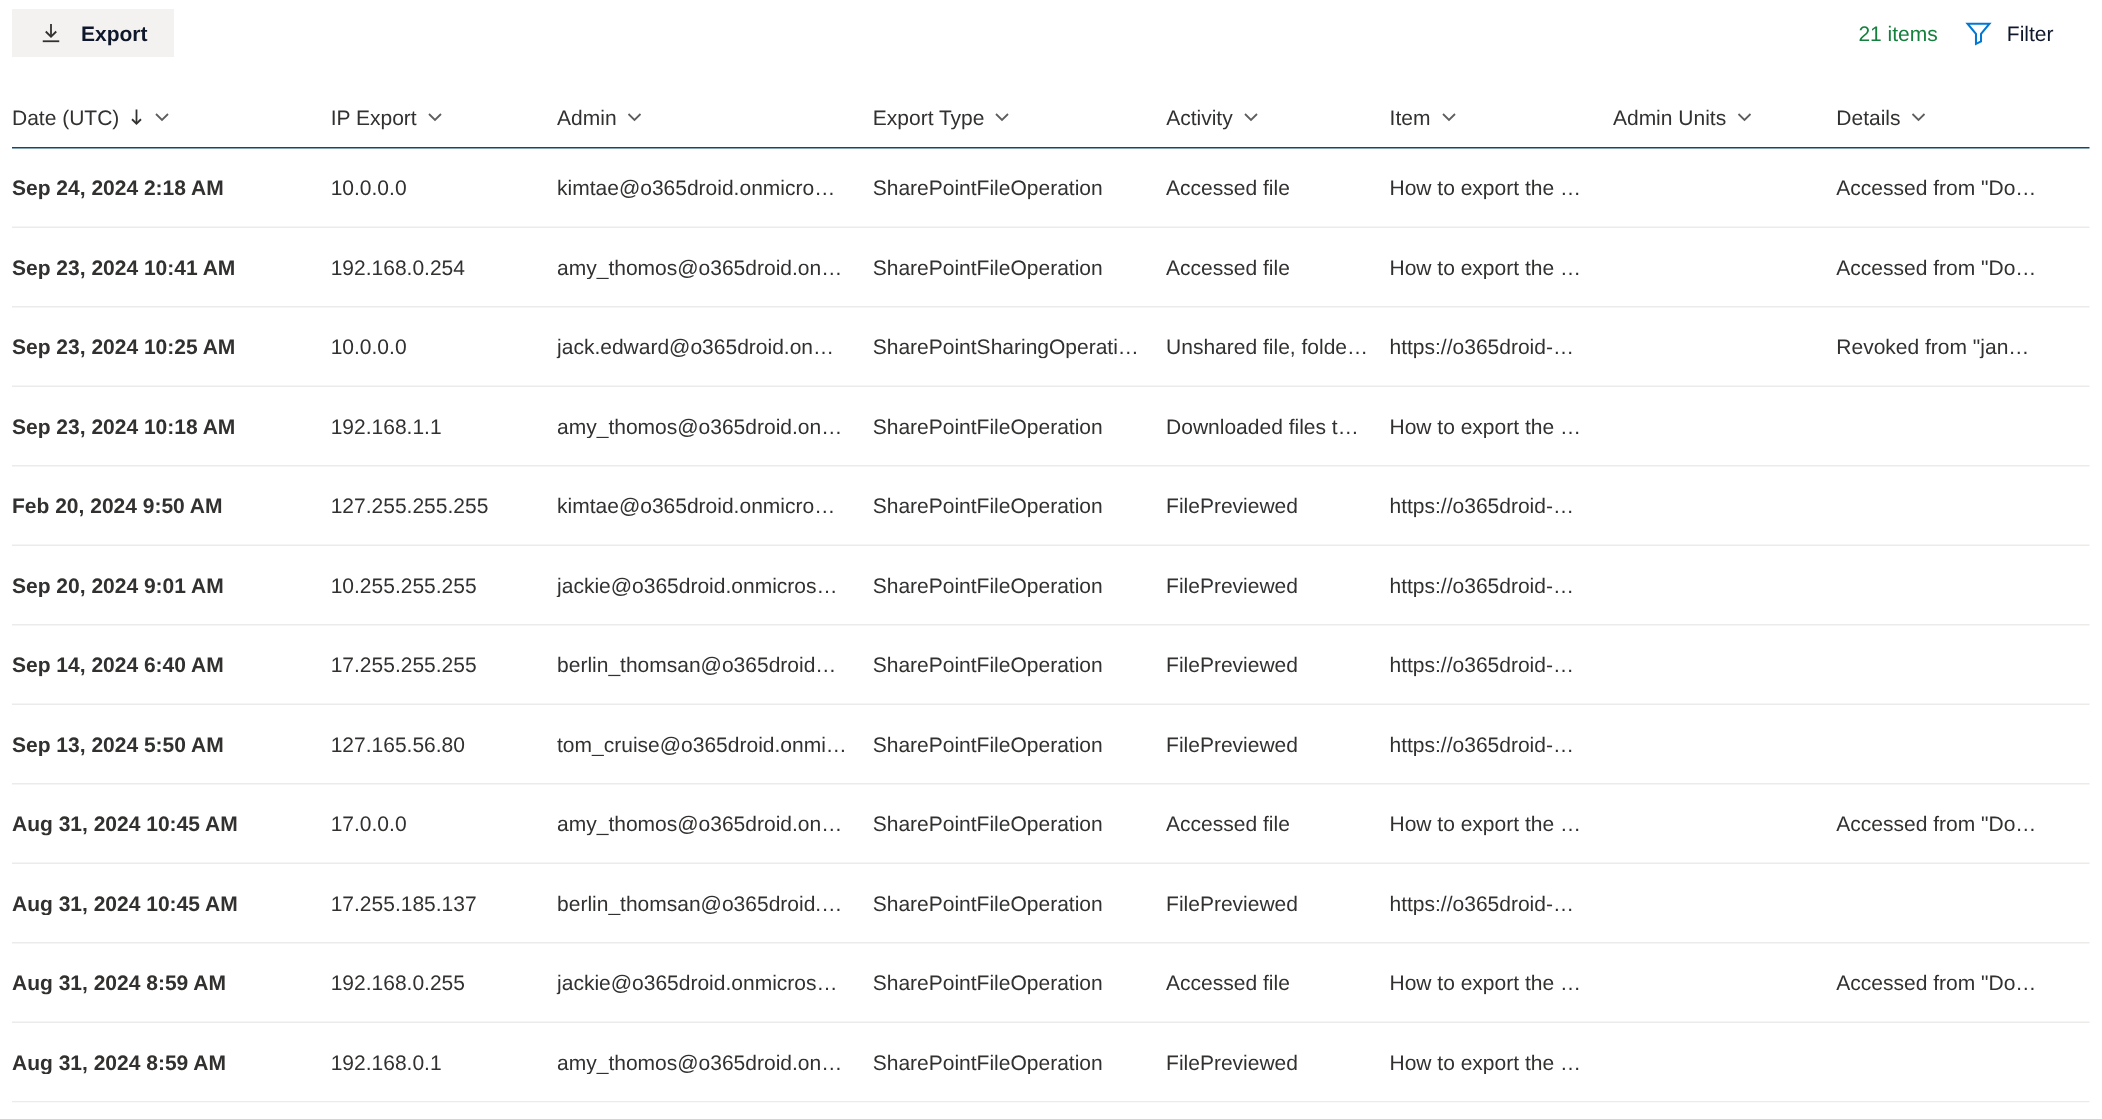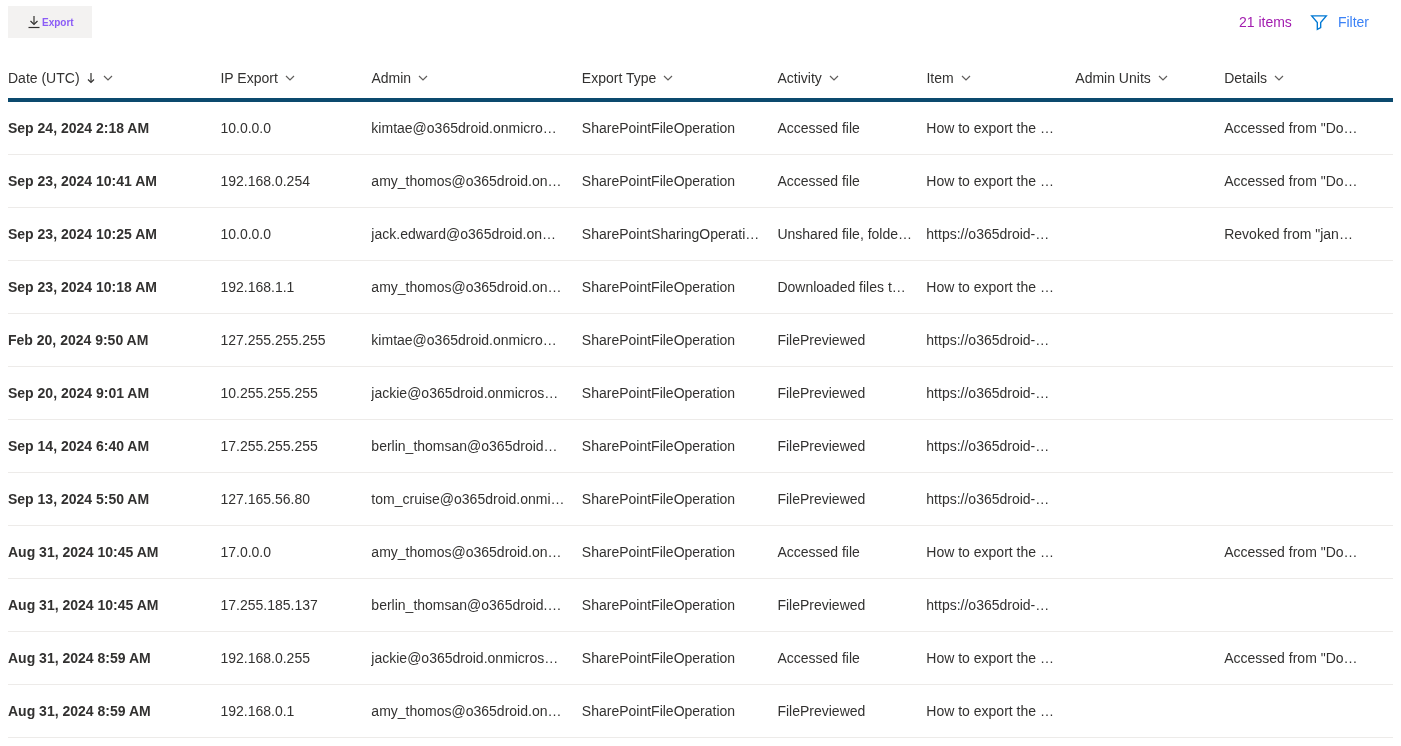--- a/index.html
+++ b/index.html
@@ -17,65 +17,66 @@
     }
     .toolbar {
       display: flex;
       justify-content: space-between;
       align-items: center;
       margin-bottom: 20px;
     }
     .export-btn {
       display: flex;
       align-items: center;
+      gap: 12px;
       background: #f3f2f1;
       border: none;
       padding: 8px 18px;
-      font-size: 10px;
+      font-size: 14px;
       font-weight: 600;
-      color: #8b5cf6;
+      color: #0f172a;
       cursor: pointer;
       font-family: inherit;
     }
     .export-btn svg {
       width: 16px;
       height: 16px;
     }
     .toolbar-right {
       display: flex;
       align-items: center;
       gap: 18px;
       padding-right: 24px;
     }
     .item-count {
       font-size: 14px;
-      color: #a21caf;
+      color: #15803d;
     }
     .filter-btn {
       display: flex;
       align-items: center;
       gap: 10px;
       background: transparent;
       border: none;
       font-size: 14px;
-      color: #3b82f6;
+      color: #0f172a;
       cursor: pointer;
       font-family: inherit;
     }
     .filter-btn svg {
       width: 18px;
       height: 18px;
     }
     .table {
       width: 100%;
     }
     .header-row {
       display: flex;
       align-items: center;
-      border-bottom: 4px solid #0c4a6e;
+      border-bottom: 1px solid #0c4a6e;
       padding: 12px 0 12px 0;
     }
     .header-cell {
       display: flex;
       align-items: center;
       gap: 6px;
       font-size: 14px;
       color: #323130;
       font-weight: 400;
       cursor: pointer;

